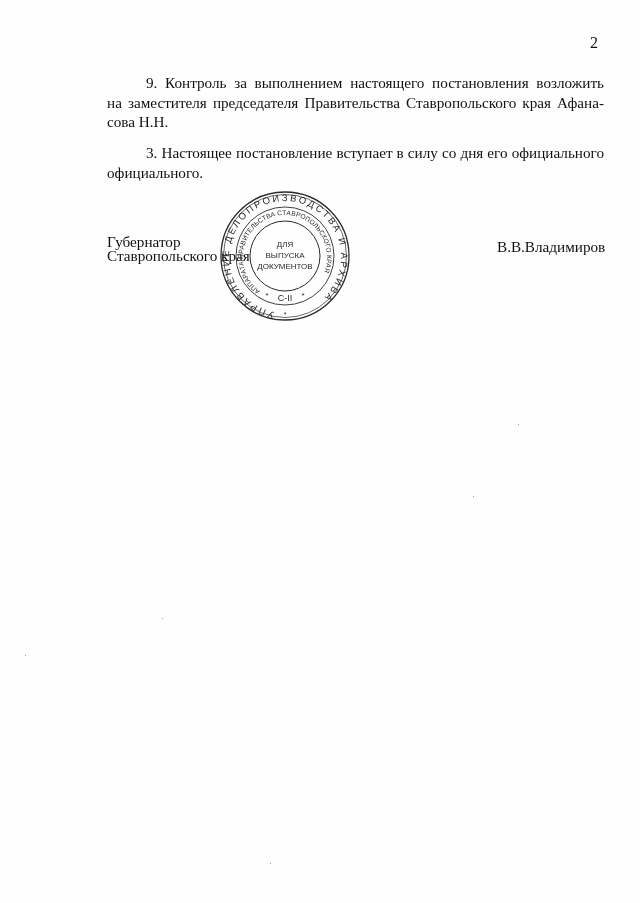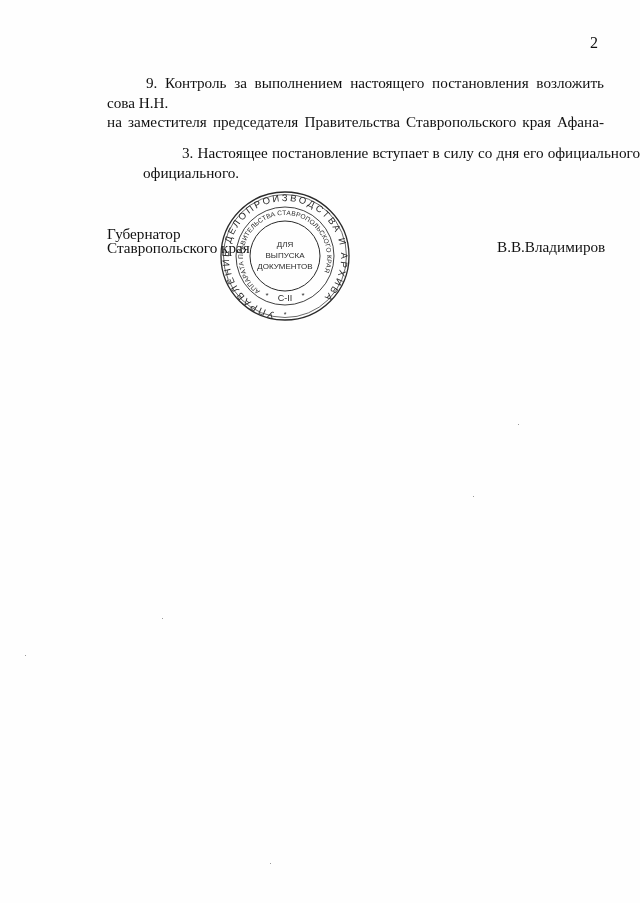--- a/index.html
+++ b/index.html
@@ -41,26 +41,26 @@
     display: block;
     white-space: nowrap;
   }
   .para .line.justify {
     text-align: justify;
     text-align-last: justify;
     white-space: normal;
   }
   .para .indent { padding-left: 39px; }
   #para2 { top: 73px; }
-  #para3 { top: 143px; margin-left: 36px; }
+  #para3 { top: 143px; }
 
   .sig-left {
     position: absolute;
     left: 107px;
-    top: 227px;
+    top: 235px;
     font-size: 15.2px;
     line-height: 14px;
   }
   .sig-left span { display: block; }
   .sig-right {
     position: absolute;
     left: 497px;
     top: 239px;
     font-size: 15.2px;
     line-height: 16px;
@@ -82,22 +82,22 @@
 </style>
 </head>
 <body>
 
 <div class="page">
 
   <div class="page-number">2</div>
 
   <div class="para" id="para2">
     <span class="line justify indent">9. Контроль за выполнением настоящего постановления возложить</span>
+    <span class="line justify">на заместителя председателя Правительства Ставропольского края Афана-</span>
     <span class="line">сова Н.Н.</span>
-    <span class="line justify">на заместителя председателя Правительства Ставропольского края Афана-</span>
   </div>
 
   <div class="para" id="para3">
     <span class="line justify indent">3. Настоящее постановление вступает в силу со дня его официального</span>
     <span class="line">официального.</span>
   </div>
 
   <div class="sig-left">
     <span>Губернатор</span>
     <span>Ставропольского края</span>

